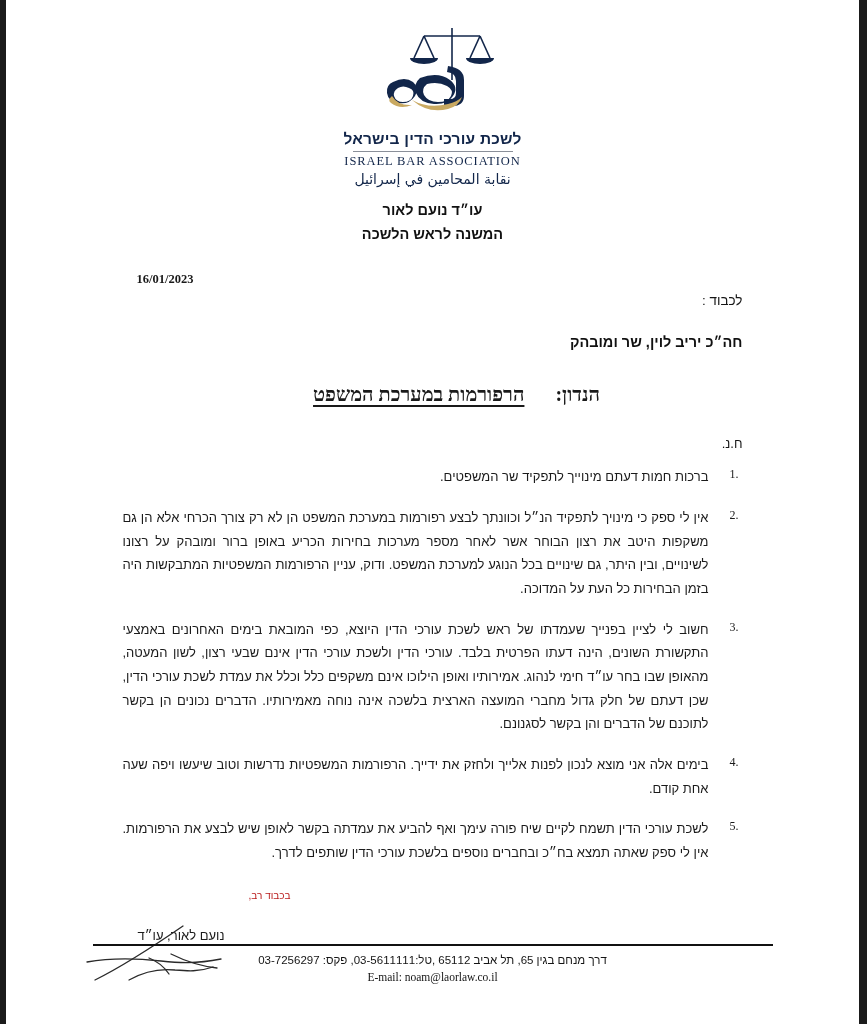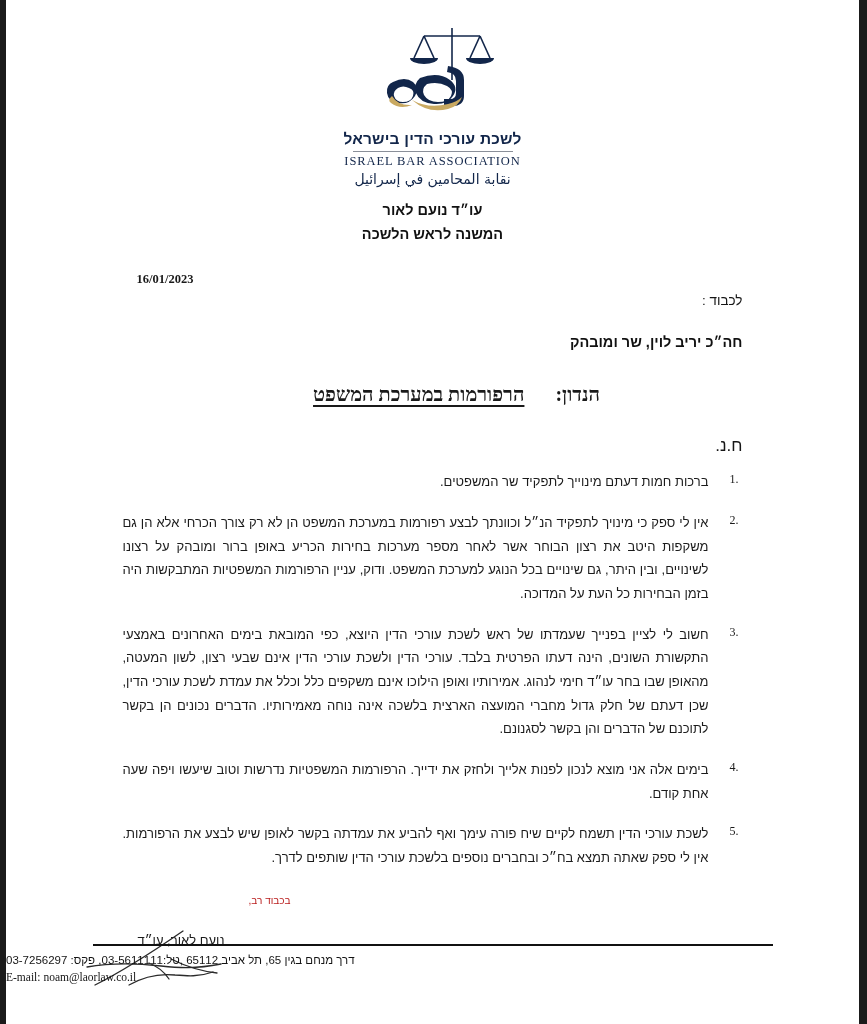--- a/index.html
+++ b/index.html
@@ -151,21 +151,21 @@
     color: #1a1a1a;
     direction: rtl;
     padding-left: 48px;
   }
   .subject-label { margin-left: 26px; }
   .subject-value { text-decoration: underline; text-underline-offset: 4px; }
 
   .salutation {
     margin-top: 30px;
     text-align: right;
-    font-size: 17px;
+    font-size: 13px;
     color: #161616;
     padding-left: 58px;
   }
 
   .para-list {
     margin: 0;
     padding: 0;
     list-style: none;
     margin-top: 14px;
   }
@@ -224,21 +224,21 @@
     height: 66px;
     pointer-events: none;
   }
 
   
   .footer-area {
     position: absolute;
     left: 0;
     right: 0;
     bottom: 38px;
-    text-align: left;
+    text-align: center;
   }
   .footer-rule {
     width: 680px;
     height: 2px;
     background: #111111;
     margin: 0 auto 6px auto;
   }
   .footer-address {
     font-size: 11.5px;
     color: #141414;

